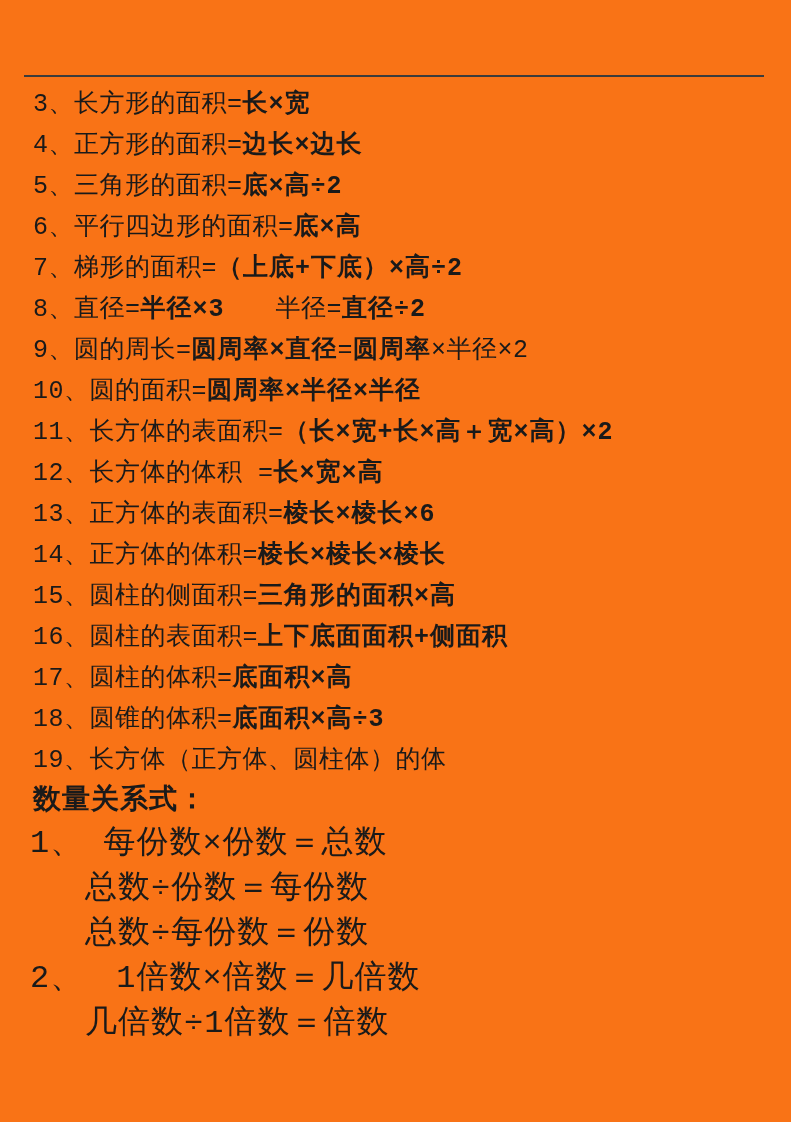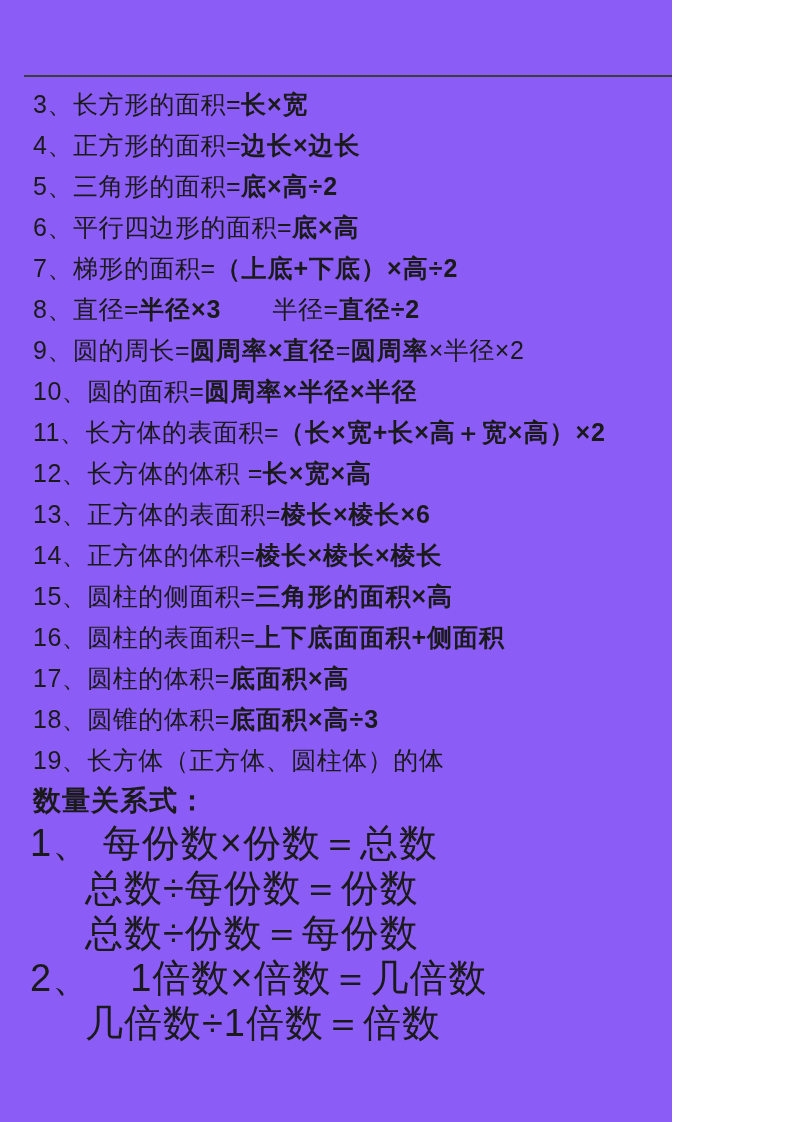--- a/index.html
+++ b/index.html
@@ -2,25 +2,25 @@
 <html><head>
 <meta charset="utf-8">
 <style>
   html, body {
     margin: 0;
     padding: 0;
     background: #ffffff;
   }
   .page {
     position: relative;
-    width: 672px;
+    width: 791px;
     height: 1122px;
-    background: #8b5cf6;
+    background: #f97316;
     color: #1a1a1a;
-    font-family: Liberation Sans, sans-serif;
+    font-family: Liberation Mono, monospace;
     overflow: hidden;
   }
   .top-rule {
     position: absolute;
     top: 75px;
     left: 24px;
     width: 740px;
     height: 2px;
     background: #3c3c3c;
   }
@@ -47,21 +47,21 @@
     font-size: 28px;
     font-weight: 700;
     line-height: 40px;
     padding-left: 33px;
     letter-spacing: 1px;
   }
   .relation-list {
     width: 793px;
   }
   .rline {
-    font-size: 38px;
+    font-size: 32px;
     line-height: 45px;
     padding-left: 30px;
     white-space: pre-wrap;
     letter-spacing: 1px;
   }
   .rline.indent {
     padding-left: 85px;
   }
 </style>
 </head>
@@ -84,19 +84,19 @@
       <div class="fline dd"><span>13、正方体的表面积=</span><span class="bold">棱长×棱长×6</span></div>
       <div class="fline dd"><span>14、正方体的体积=</span><span class="bold">棱长×棱长×棱长</span></div>
       <div class="fline dd"><span>15、圆柱的侧面积=</span><span class="bold">三角形的面积×高</span></div>
       <div class="fline dd"><span>16、圆柱的表面积=</span><span class="bold">上下底面面积+侧面积</span></div>
       <div class="fline dd"><span>17、圆柱的体积=</span><span class="bold">底面积×高</span></div>
       <div class="fline dd"><span>18、圆锥的体积=</span><span class="bold">底面积×高÷3</span></div>
       <div class="fline dd"><span>19、长方体（正方体、圆柱体）的体</span></div>
       <div class="section-heading" style="display: block;">数量关系式：</div>
       <div class="relation-list">
         <div class="rline">1、 每份数×份数＝总数</div>
+        <div class="rline indent">总数÷份数＝每份数</div>
         <div class="rline indent">总数÷每份数＝份数</div>
-        <div class="rline indent">总数÷份数＝每份数</div>
         <div class="rline">2、　1倍数×倍数＝几倍数</div>
         <div class="rline indent">几倍数÷1倍数＝倍数</div>
       </div>
     </div>
 </div>
 
 </body></html>

